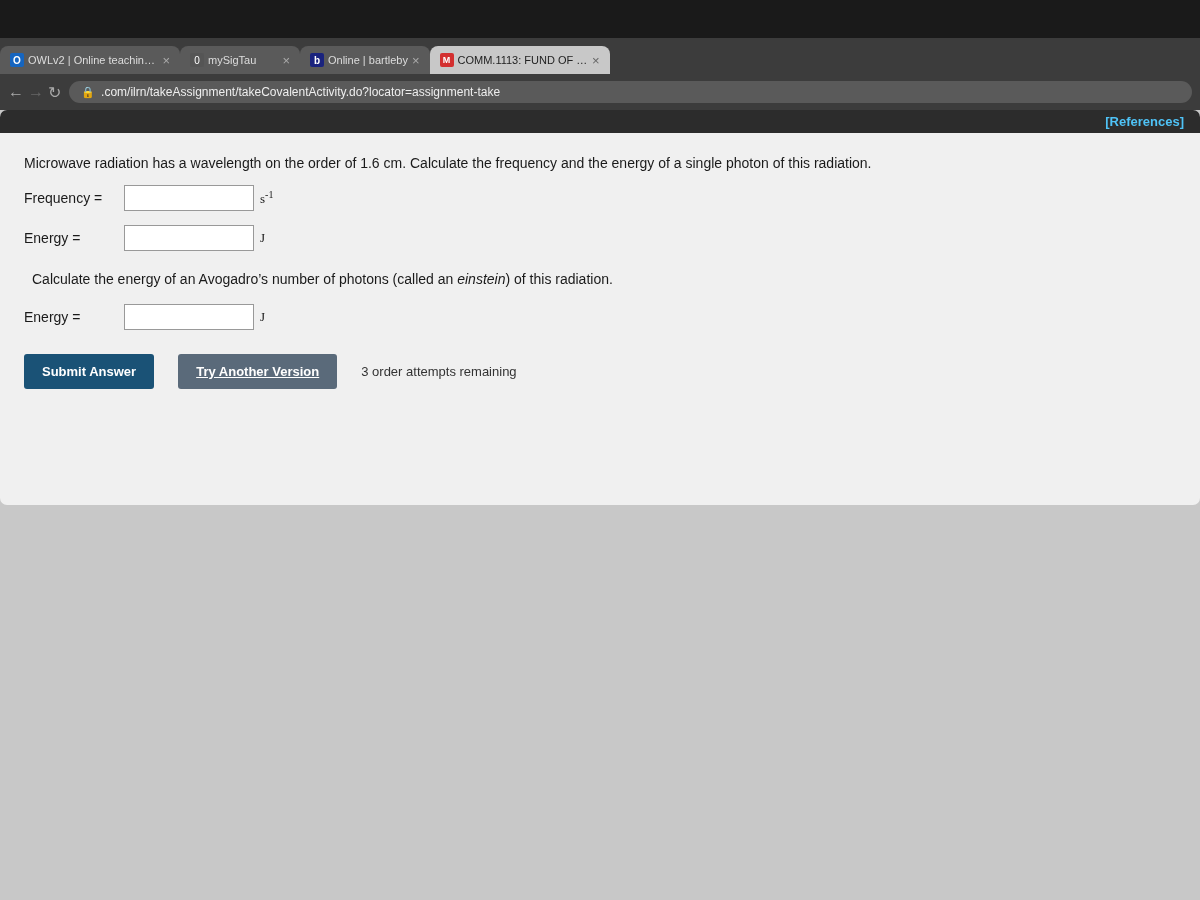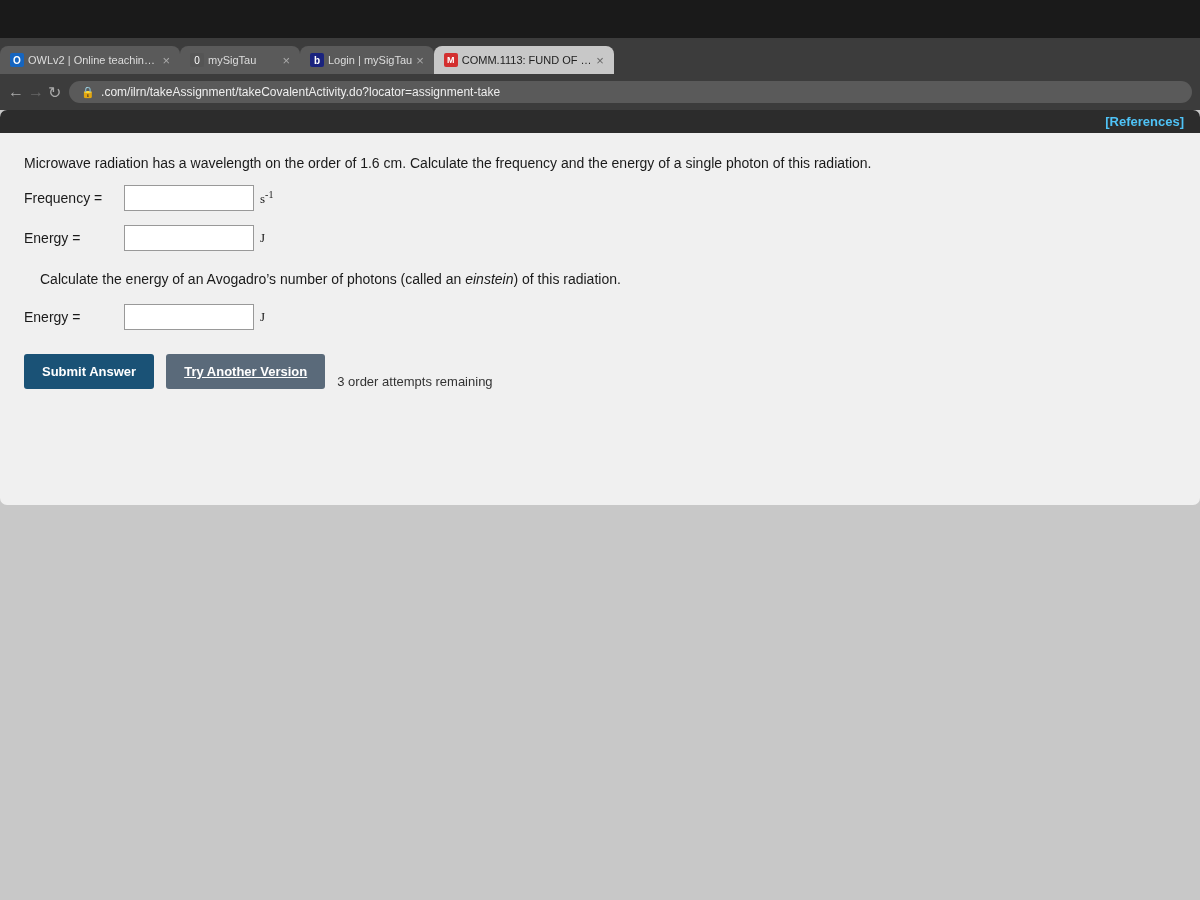--- a/index.html
+++ b/index.html
@@ -185,33 +185,33 @@
     }
 
     .sup-text {
       font-size: 10px;
       vertical-align: super;
     }
 
     .section-text {
       font-size: 14px;
       color: #1a1a1a;
-      margin: 18px 0 14px 16px;
+      margin: 18px 0 14px 8px;
       line-height: 1.5;
     }
 
     .italic {
       font-style: italic;
     }
 
     
     .button-area {
       display: flex;
-      align-items: flex-end;
-      gap: 12px;
+      align-items: center;
+      gap: 24px;
       margin-top: 24px;
     }
 
     .btn-submit {
       background: #1a5276;
       color: white;
       border: none;
       padding: 10px 18px;
       font-size: 13px;
       font-weight: bold;
@@ -258,21 +258,21 @@
     </div>
 
     <div class="tab inactive">
       <div class="tab-favicon" style="background:#555;color:white;">0</div>
       <span class="tab-title">mySigTau</span>
       <span class="tab-close">×</span>
     </div>
 
     <div class="tab inactive">
       <div class="tab-favicon" style="background:#1a237e;color:white;font-weight:bold;">b</div>
-      <span class="tab-title">Login | mySigTau</span>
+      <span class="tab-title">Online | bartleby</span>
       <span class="tab-close">×</span>
     </div>
 
     <div class="tab">
       <div class="tab-favicon" style="background:#d32f2f;color:white;font-weight:bold;font-size:9px;">M</div>
       <span class="tab-title">COMM.1113: FUND OF ORA</span>
       <span class="tab-close">×</span>
     </div>
 
   </div>

